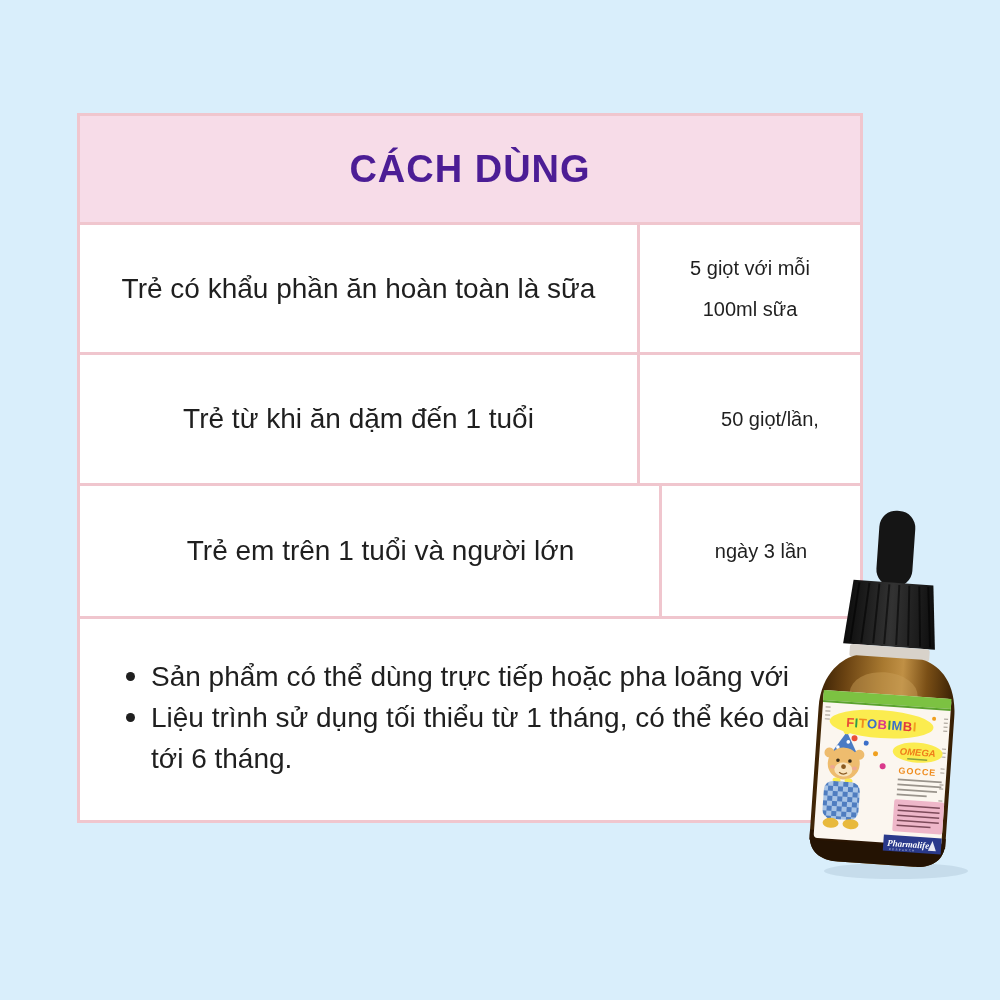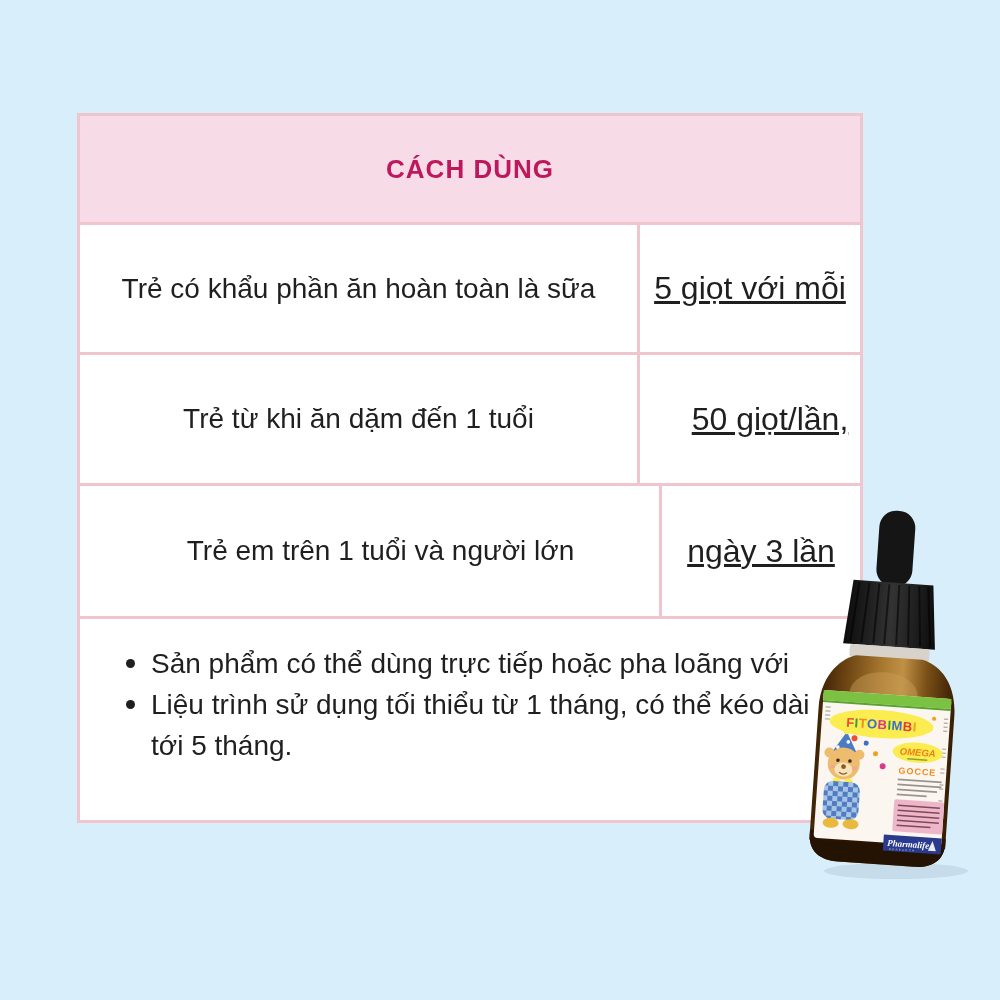--- a/index.html
+++ b/index.html
@@ -15,32 +15,32 @@
   .usage-panel{
     position:absolute;left:77px;top:113px;width:786px;height:710px;
     box-sizing:border-box;border:3px solid #f0c6ce;background:#ffffff;
     display:flex;flex-direction:column;
   }
   .panel-header{
     height:106px;flex:0 0 106px;background:#f7dce8;border-bottom:3px solid #f0c6ce;
     display:flex;align-items:center;justify-content:center;
   }
   .panel-header h1{
-    margin:14px;font-size:26px;font-weight:bold;letter-spacing:1px;color:#be185d;
+    margin:14px;font-size:38px;font-weight:bold;letter-spacing:1px;color:#4c1d95;
   }
   .trow{display:flex;border-bottom:3px solid #f0c6ce;}
   .trow.r1{flex:0 0 127px;}
   .trow.r2{flex:0 0 128px;gap:40px;}
   .trow.r3{flex:0 0 130px;padding-left:22px;}
   .cell{display:flex;align-items:center;justify-content:center;background:#ffffff;}
   .cell.label{width:560px;flex:0 0 560px;border-right:3px solid #f0c6ce;
     font-size:28px;text-align:center;padding:0 14px;box-sizing:border-box;}
-  .cell.dose{flex:1;flex-direction:column;font-size:32px;line-height:41px;text-align:center;text-decoration:underline;}
+  .cell.dose{flex:1;flex-direction:column;font-size:20px;line-height:41px;text-align:center;}
   .notes{
-    flex:1;background:#ffffff;padding:24px 40px 0 46px;box-sizing:border-box;
+    flex:1;background:#ffffff;padding:24px 40px 0 46px;box-sizing:border-box;margin-top:13px;
   }
   .notes ul{list-style:none;margin:0;padding:0;}
   .notes li{display:flex;align-items:flex-start;}
   .bullet-dot{
     flex:0 0 9px;width:9px;height:9px;border-radius:50%;background:#1f1f1f;
     margin:16px 16px 0 0;
   }
   .note-text{font-size:28px;line-height:41px;max-width:705px;}
 
   
@@ -58,20 +58,21 @@
     <header class="panel-header">
       <h1>CÁCH DÙNG</h1>
     </header>
 
     <div class="trow r1">
       <div class="cell label">
         <span>Trẻ có khẩu phần ăn hoàn toàn là sữa</span>
       </div>
       <div class="cell dose">
         <div>5 giọt với mỗi</div>
+        <div>100ml sữa</div>
       </div>
     </div>
 
     <div class="trow r2">
       <div class="cell label">
         <span>Trẻ từ khi ăn dặm đến 1 tuổi</span>
       </div>
       <div class="cell dose">
         <div>50 giọt/lần,</div>
       </div>
@@ -87,21 +88,21 @@
     </div>
 
     <div class="notes">
       <ul>
         <li>
           <span class="bullet-dot"></span>
           <span class="note-text"><span>Sản phẩm có thể dùng trực tiếp hoặc pha loãng với</span><br></span>
         </li>
         <li>
           <span class="bullet-dot"></span>
-          <span class="note-text"><span>Liệu trình sử dụng tối thiểu từ 1 tháng, có thể kéo dài</span><br><span>tới 5 tháng.</span></span>
+          <span class="note-text"><span>Liệu trình sử dụng tối thiểu từ 1 tháng, có thể kéo dài</span><br><span>tới 6 tháng.</span></span>
         </li>
       </ul>
     </div>
   </section>
 
   <div class="bottle">
     <svg width="200" height="380" viewBox="0 0 200 380">
       <defs>
         <linearGradient id="amber" x1="0" y1="0" x2="1" y2="0">
           <stop offset="0" stop-color="#3d2305"></stop>

